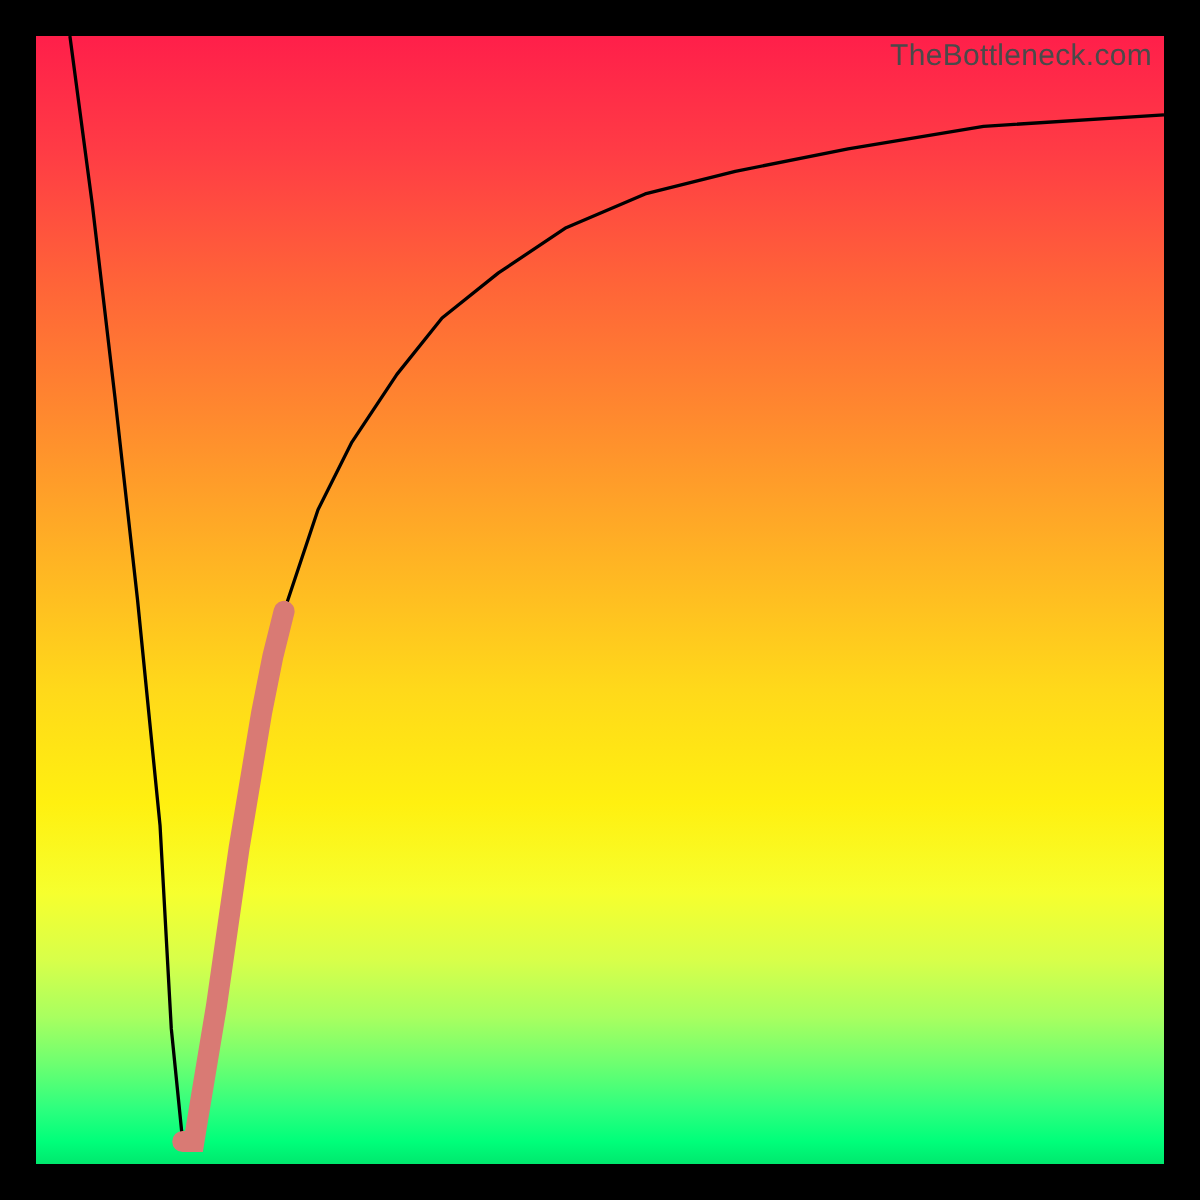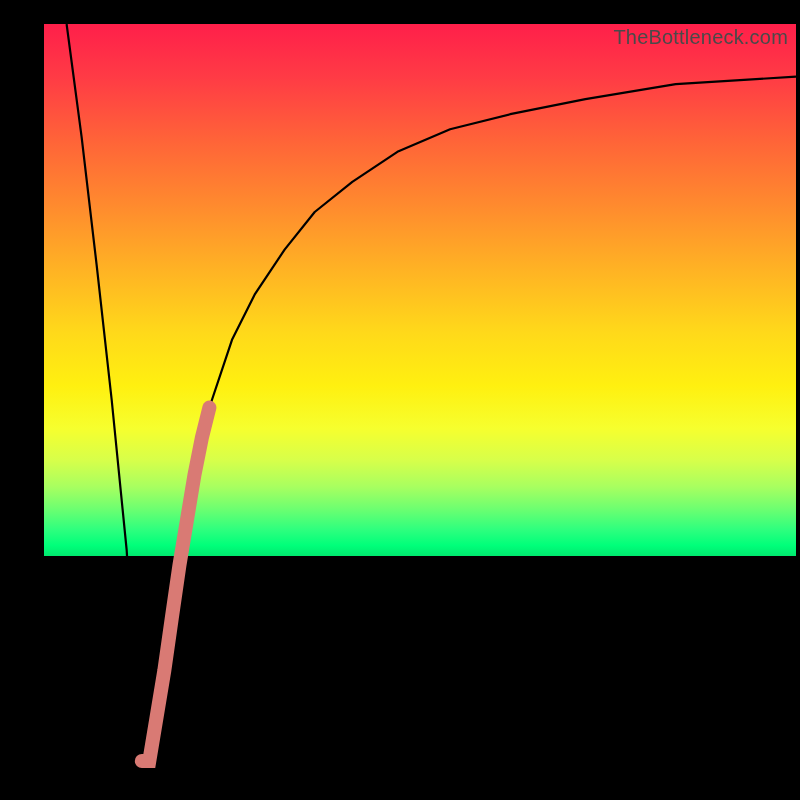--- a/index.html
+++ b/index.html
@@ -15,38 +15,37 @@
     position: relative;
     width: 800px;
     height: 800px;
     background: #000;
   }
   .plot {
     position: absolute;
     left: 24px;
     top: 24px;
     width: 752px;
-    height: 532px;
+    height: 752px;
     background: linear-gradient(to bottom,
       #ff1f4a 0%,
       #ff3b45 10%,
       #ff6438 22%,
       #ff8a2e 34%,
       #ffb224 46%,
       #ffd91a 58%,
       #fff010 68%,
       #f6ff2e 76%,
       #d7ff4a 82%,
       #a8ff60 87%,
       #6fff70 91%,
       #2fff7e 95%,
       #00ff7a 98%,
       #00e86e 100%
     );
-    margin-left: 20px;
   }
   .watermark {
     position: absolute;
     top: 2px;
     right: 8px;
     color: #4a4a4a;
     font-size: 20px;
     font-weight: 500;
     letter-spacing: 0.2px;
     user-select: none;

